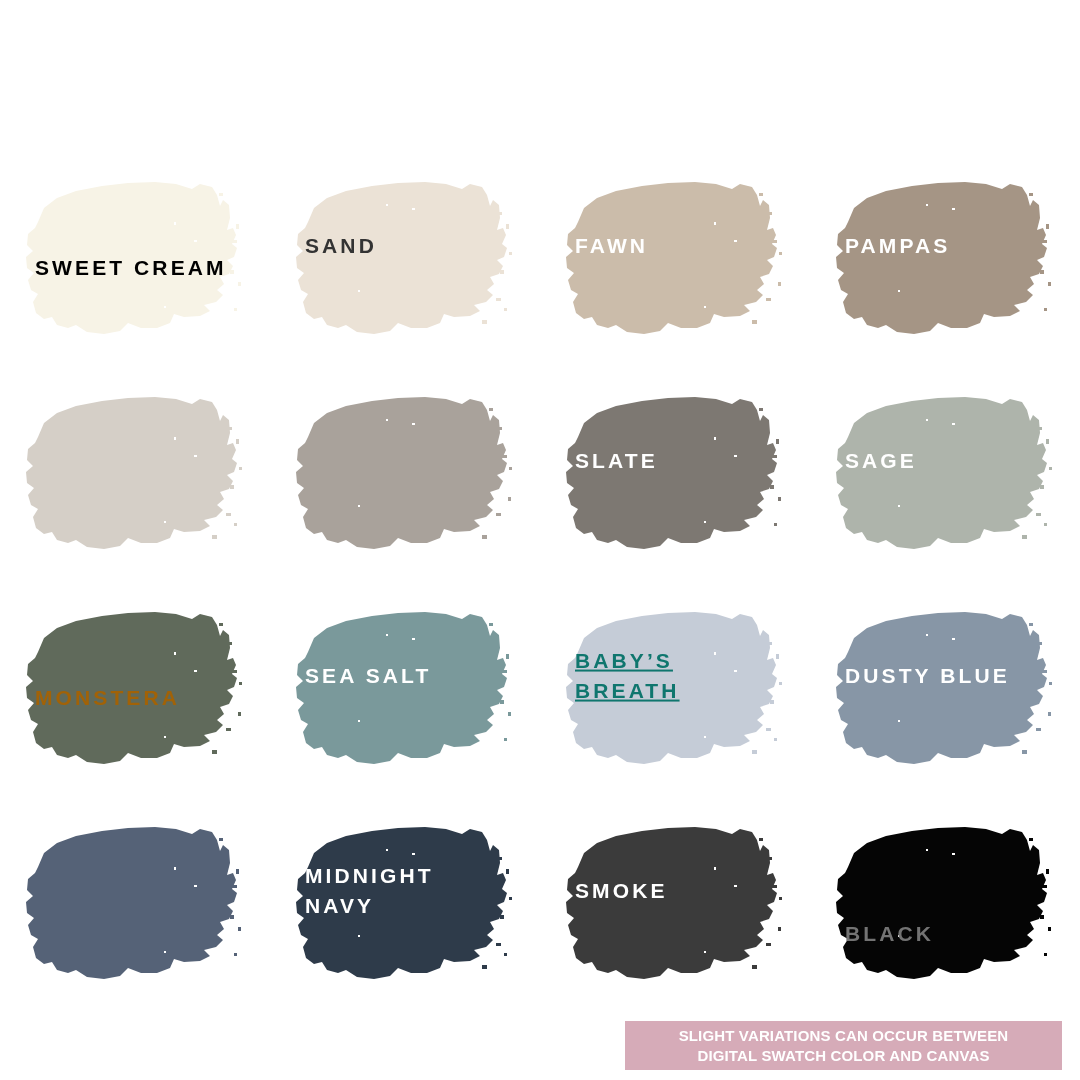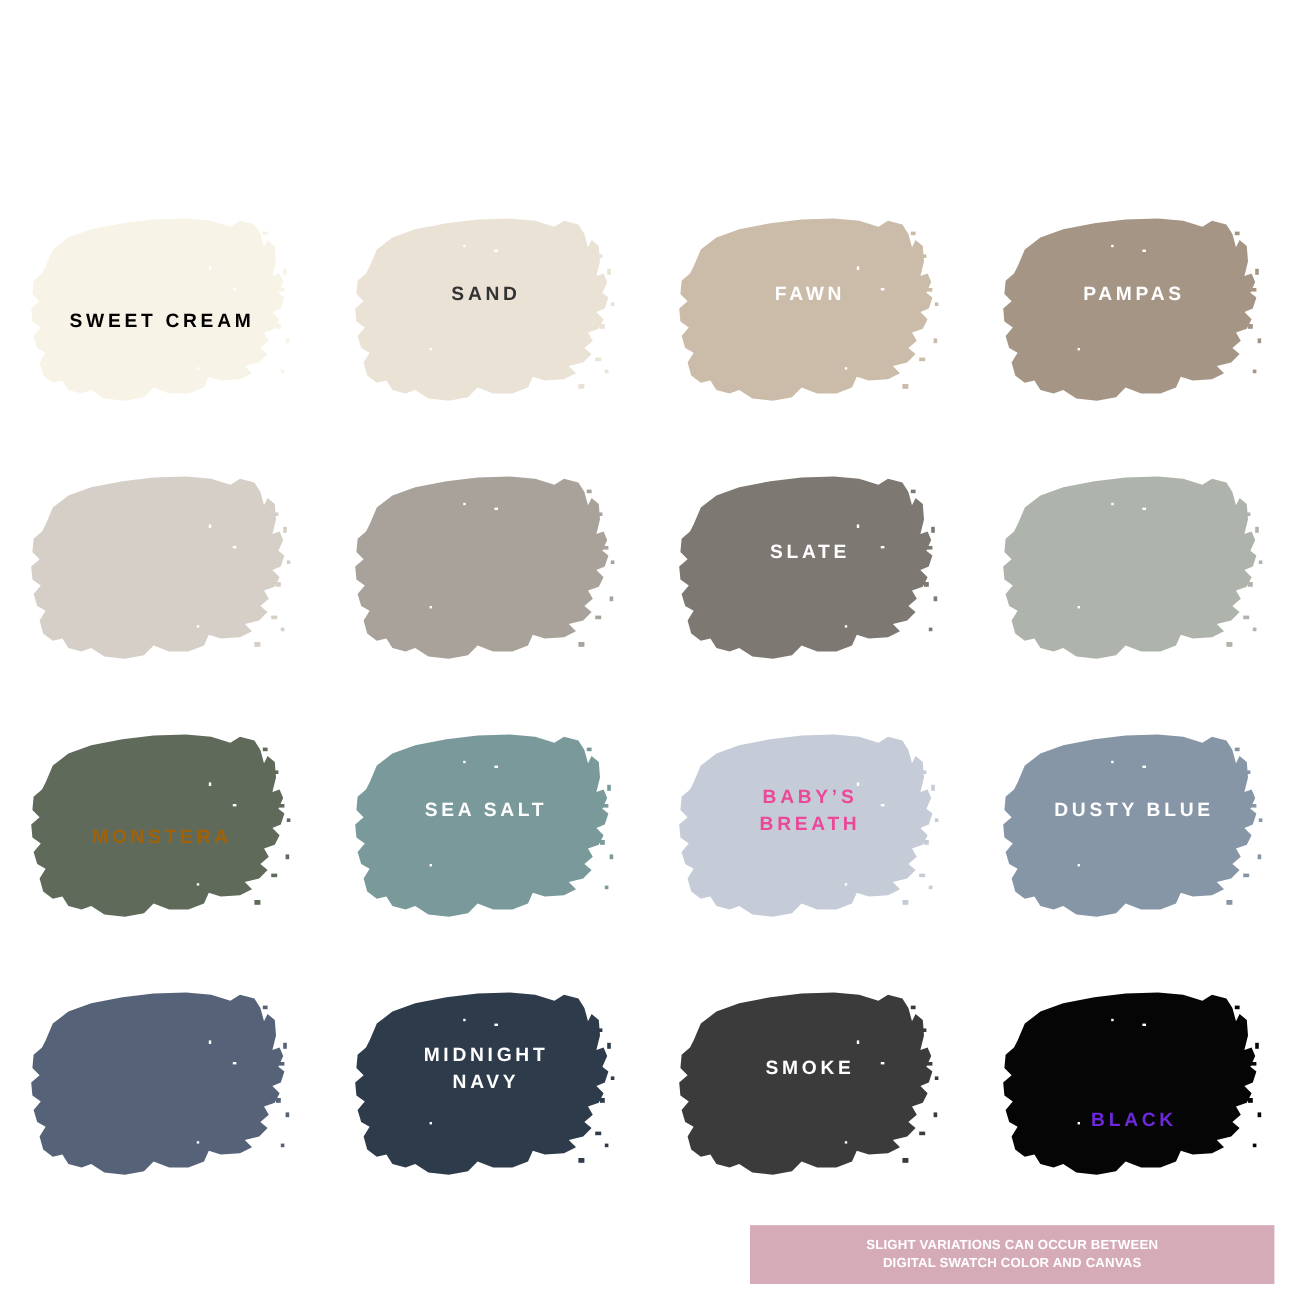--- a/index.html
+++ b/index.html
@@ -53,23 +53,23 @@
     overflow: visible;
   }
 
   
   .swatch-label {
     position: absolute;
     left: 50%;
     top: 50%;
     transform: translate(-50%, -50%);
     width: 200px;
-    text-align: center;
+    text-align: left;
     font-family: "Liberation Sans", sans-serif;
-    font-size: 16px;
+    font-size: 21px;
     font-weight: 700;
     letter-spacing: 3.1px;
     line-height: 1.45;
     white-space: pre-line;
     pointer-events: none;
     text-transform: uppercase;
   }
 
   
   .lbl-up   { margin-top: -12px; }
@@ -85,21 +85,21 @@
     background: #d6abb8;
     display: flex;
     align-items: center;
     justify-content: center;
     padding: 0 8px;
   }
 
   #disclaimer-text {
     color: #ffffff;
     font-family: "Liberation Sans", sans-serif;
-    font-size: 11px;
+    font-size: 15px;
     font-weight: 700;
     line-height: 1.33;
     text-align: center;
     letter-spacing: 0.15px;
     white-space: pre-line;
   }
 </style>
 </head>
 <body>
 
@@ -236,20 +236,21 @@
             <rect x="215" y="74" width="3" height="3" fill="#AEB4AB"></rect>
             <rect x="206" y="92" width="4" height="4" fill="#AEB4AB"></rect>
             <rect x="202" y="120" width="5" height="3" fill="#AEB4AB"></rect>
             <rect x="210" y="130" width="3" height="3" fill="#AEB4AB"></rect>
             <rect x="188" y="142" width="5" height="4" fill="#AEB4AB"></rect>
             <rect x="118" y="30" width="3" height="2" fill="#ffffff"></rect>
             <rect x="92" y="26" width="2" height="2" fill="#ffffff"></rect>
             <rect x="64" y="112" width="2" height="2" fill="#ffffff"></rect>
           </svg>
         </div>
+        <div class="swatch-label lbl-up" style="color: rgb(255, 255, 255);">SAGE</div>
       </div>
       <div class="swatch-cell">
         <div class="stroke-wrap">
           <svg viewBox="0 0 222 160" preserveAspectRatio="none">
             <path d="M14,44 L20,30 L33,20 L52,13 L78,8 L104,5 L131,4 L152,6 L168,11 L176,6 L188,9 L193,17 L196,28 L199,22 L205,27 L206,40 L203,52 L209,50 L212,57 L208,66 L213,70 L210,79 L203,82 L209,88 L205,96 L196,99 L200,106 L193,112 L199,117 L192,124 L180,127 L186,133 L176,138 L160,139 L150,136 L146,145 L133,150 L117,150 L104,145 L96,153 L80,156 L63,154 L52,147 L44,150 L33,147 L28,139 L20,141 L12,135 L9,124 L14,116 L7,112 L4,102 L10,95 L3,90 L2,79 L9,73 L3,67 L4,56 L11,50 Z" fill="#606A5B"></path>
             <rect x="204" y="34" width="4" height="3" fill="#606A5B"></rect>
             <rect x="208" y="62" width="5" height="3" fill="#606A5B"></rect>
             <rect x="215" y="74" width="3" height="3" fill="#606A5B"></rect>
             <rect x="214" y="104" width="3" height="4" fill="#606A5B"></rect>
             <rect x="202" y="120" width="5" height="3" fill="#606A5B"></rect>
@@ -288,21 +289,21 @@
             <rect x="215" y="74" width="3" height="3" fill="#C5CCD7"></rect>
             <rect x="206" y="92" width="4" height="4" fill="#C5CCD7"></rect>
             <rect x="202" y="120" width="5" height="3" fill="#C5CCD7"></rect>
             <rect x="210" y="130" width="3" height="3" fill="#C5CCD7"></rect>
             <rect x="188" y="142" width="5" height="4" fill="#C5CCD7"></rect>
             <rect x="150" y="44" width="2" height="3" fill="#ffffff"></rect>
             <rect x="170" y="62" width="3" height="2" fill="#ffffff"></rect>
             <rect x="140" y="128" width="2" height="2" fill="#ffffff"></rect>
           </svg>
         </div>
-        <div class="swatch-label lbl-up" style="color: #ec4899;">BABY’S
+        <div class="swatch-label lbl-up" style="color: #0f766e; text-decoration: underline;">BABY’S
 BREATH</div>
       </div>
       <div class="swatch-cell">
         <div class="stroke-wrap">
           <svg viewBox="0 0 222 160" preserveAspectRatio="none">
             <path d="M14,44 L20,30 L33,20 L52,13 L78,8 L104,5 L131,4 L152,6 L168,11 L176,6 L188,9 L193,17 L196,28 L199,22 L205,27 L206,40 L203,52 L209,50 L212,57 L208,66 L213,70 L210,79 L203,82 L209,88 L205,96 L196,99 L200,106 L193,112 L199,117 L192,124 L180,127 L186,133 L176,138 L160,139 L150,136 L146,145 L133,150 L117,150 L104,145 L96,153 L80,156 L63,154 L52,147 L44,150 L33,147 L28,139 L20,141 L12,135 L9,124 L14,116 L7,112 L4,102 L10,95 L3,90 L2,79 L9,73 L3,67 L4,56 L11,50 Z" fill="#8796A6"></path>
             <rect x="204" y="34" width="4" height="3" fill="#8796A6"></rect>
             <rect x="208" y="62" width="5" height="3" fill="#8796A6"></rect>
             <rect x="215" y="74" width="3" height="3" fill="#8796A6"></rect>
             <rect x="214" y="104" width="3" height="4" fill="#8796A6"></rect>
@@ -377,21 +378,21 @@
             <rect x="208" y="62" width="5" height="3" fill="#050505"></rect>
             <rect x="206" y="92" width="4" height="4" fill="#050505"></rect>
             <rect x="214" y="104" width="3" height="4" fill="#050505"></rect>
             <rect x="210" y="130" width="3" height="3" fill="#050505"></rect>
             <rect x="195" y="15" width="4" height="3" fill="#050505"></rect>
             <rect x="118" y="30" width="3" height="2" fill="#ffffff"></rect>
             <rect x="92" y="26" width="2" height="2" fill="#ffffff"></rect>
             <rect x="64" y="112" width="2" height="2" fill="#ffffff"></rect>
           </svg>
         </div>
-        <div class="swatch-label lbl-up" style="color: #6d28d9; margin-top: 31px;">BLACK</div>
+        <div class="swatch-label lbl-up" style="color: #737373; margin-top: 31px;">BLACK</div>
       </div>
     </div>
 
   <div id="disclaimer-banner">
     <div id="disclaimer-text">SLIGHT VARIATIONS CAN OCCUR BETWEEN
 DIGITAL SWATCH COLOR AND CANVAS</div>
   </div>
 
 </div>
 

